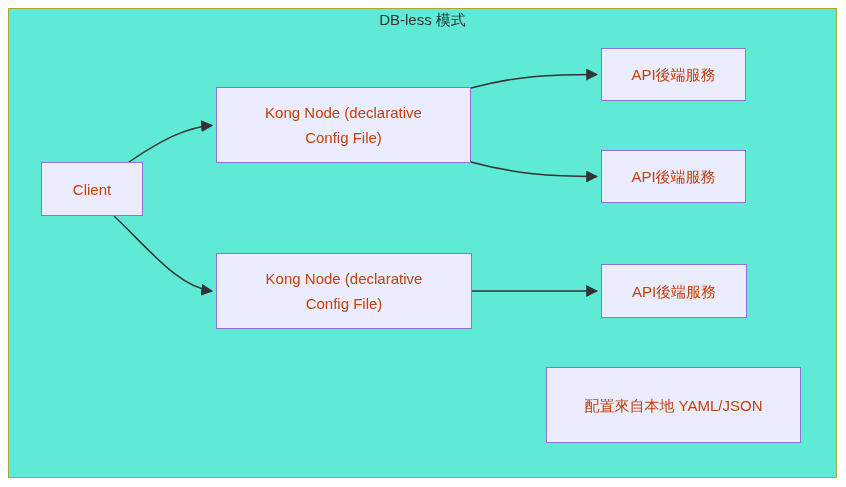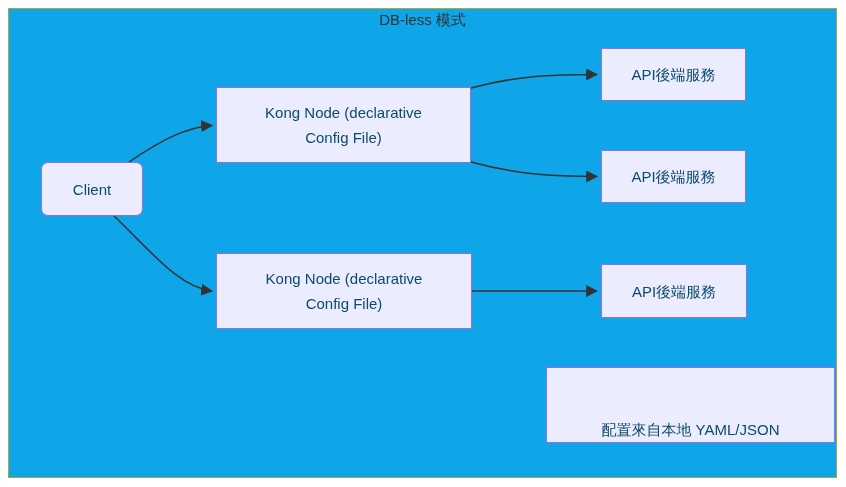--- a/index.html
+++ b/index.html
@@ -14,21 +14,21 @@
     height: 487px;
     background: #ffffff;
     overflow: hidden;
   }
   .cluster {
     position: absolute;
     left: 8px;
     top: 8px;
     width: 829px;
     height: 470px;
-    background: #0ea5e9;
+    background: #5eead4;
     border: 1px solid #aaaa33;
     box-sizing: border-box;
   }
   .cluster-title {
     position: absolute;
     top: 2px;
     left: 0;
     width: 100%;
     text-align: center;
     font-size: 15px;
@@ -43,31 +43,31 @@
   .node {
     position: absolute;
     background: #ececff;
     border: 1px solid #9370db;
     box-sizing: border-box;
     display: flex;
     flex-direction: column;
     align-items: center;
     justify-content: center;
     text-align: center;
-    color: #0c4a6e;
+    color: #c2410c;
     font-size: 15px;
     line-height: 25px;
   }
-  .node-client { left: 41px;  top: 162px; width: 102px; height: 54px; border-radius: 7px; }
+  .node-client { left: 41px;  top: 162px; width: 102px; height: 54px; }
   .node-kong1  { left: 216px; top: 87px;  width: 255px; height: 76px; }
   .node-kong2  { left: 216px; top: 253px; width: 256px; height: 76px; }
   .node-api1   { left: 601px; top: 48px;  width: 145px; height: 53px; }
   .node-api2   { left: 601px; top: 150px; width: 145px; height: 53px; }
   .node-api3   { left: 601px; top: 264px; width: 146px; height: 54px; }
-  .node-note   { left: 546px; top: 367px; width: 289px; height: 76px; justify-content: flex-end; }
+  .node-note   { left: 546px; top: 367px; width: 255px; height: 76px; }
   .edge-path {
     fill: none;
     stroke: #333333;
     stroke-width: 1.5px;
   }
 </style>
 </head>
 <body>
 
 <div class="canvas">

